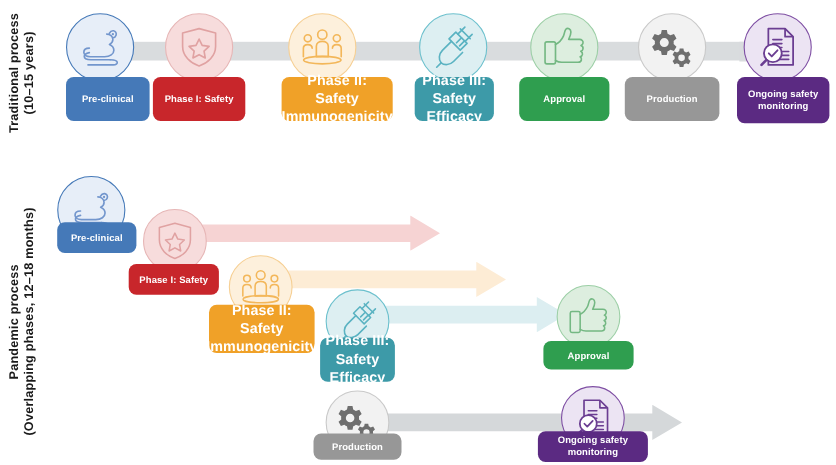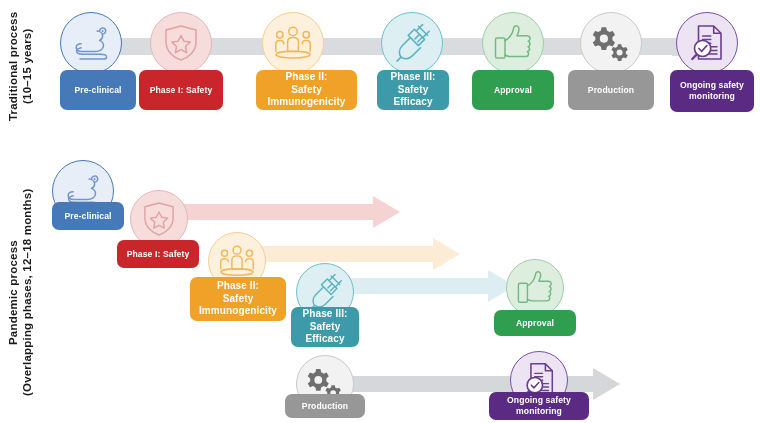--- a/index.html
+++ b/index.html
@@ -47,21 +47,21 @@
     display:flex;align-items:center;justify-content:center;
     text-align:center;
     color:#ffffff;
     font-size:8.6px;
     font-weight:bold;
     line-height:1.28;
     padding:3px 4px;
     letter-spacing:.1px;
     z-index:4;
   }
-  .pill.small{font-size:10px;}
+  .pill.small{font-size:13px;}
 
   
   .bar{position:absolute;z-index:1;}
   .arrow{position:absolute;z-index:1;}
   .arrow svg{display:block;}
 </style>
 </head>
 <body>
 
 <div id="stage">

